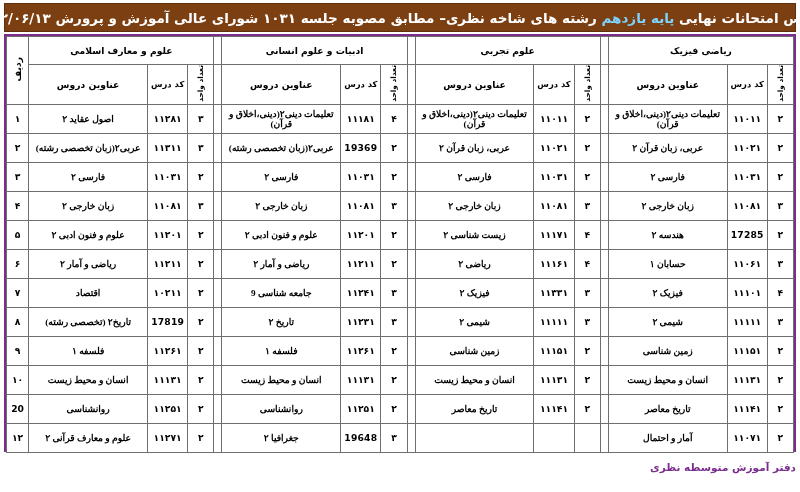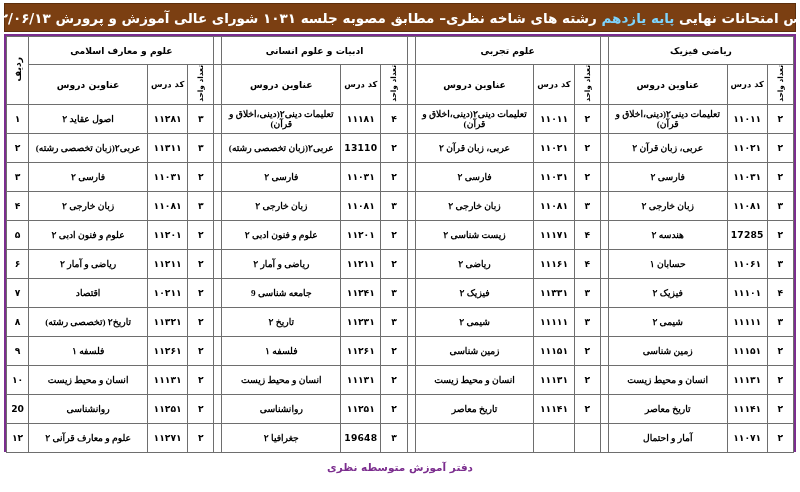--- a/index.html
+++ b/index.html
@@ -150,21 +150,21 @@
 
   tr.data-row { height: 29px; }
 
   td.empty-cell {
     background: #DEDEDE;
   }
 
   
   .footer {
     margin-top: 9px;
-    text-align: center;
+    text-align: right;
     color: #7B2D8E;
     font-size: 10.5px;
     font-weight: bold;
     direction: rtl;
   }
 </style>
 </head>
 <body>
 
 <div id="page">
@@ -244,21 +244,21 @@
           <tr class="data-row">
             <td class="cell-unit">۲</td>
             <td class="cell-code">۱۱۰۲۱</td>
             <td class="cell-title">عربی، زبان قرآن ۲</td>
             <td class="sep"></td>
             <td class="cell-unit">۲</td>
             <td class="cell-code">۱۱۰۲۱</td>
             <td class="cell-title">عربی، زبان قرآن ۲</td>
             <td class="sep"></td>
             <td class="cell-unit">۲</td>
-            <td class="cell-code">13110</td>
+            <td class="cell-code">19369</td>
             <td class="cell-title">عربی۲(زبان تخصصی رشته)</td>
             <td class="sep"></td>
             <td class="cell-unit">۳</td>
             <td class="cell-code">۱۱۳۱۱</td>
             <td class="cell-title">عربی۲(زبان تخصصی رشته)</td>
             <td class="radif-cell">۲</td>
           </tr>
           <tr class="data-row">
             <td class="cell-unit">۲</td>
             <td class="cell-code">۱۱۰۳۱</td>
@@ -356,21 +356,21 @@
             <td class="sep"></td>
             <td class="cell-unit">۳</td>
             <td class="cell-code">۱۱۱۱۱</td>
             <td class="cell-title">شیمی ۲</td>
             <td class="sep"></td>
             <td class="cell-unit">۳</td>
             <td class="cell-code">۱۱۲۳۱</td>
             <td class="cell-title">تاریخ ۲</td>
             <td class="sep"></td>
             <td class="cell-unit">۲</td>
-            <td class="cell-code">۱۱۳۲۱</td>
+            <td class="cell-code">17819</td>
             <td class="cell-title">تاریخ۲ (تخصصی رشته)</td>
             <td class="radif-cell">۸</td>
           </tr>
           <tr class="data-row">
             <td class="cell-unit">۲</td>
             <td class="cell-code">۱۱۱۵۱</td>
             <td class="cell-title">زمین شناسی</td>
             <td class="sep"></td>
             <td class="cell-unit">۲</td>
             <td class="cell-code">۱۱۱۵۱</td>

